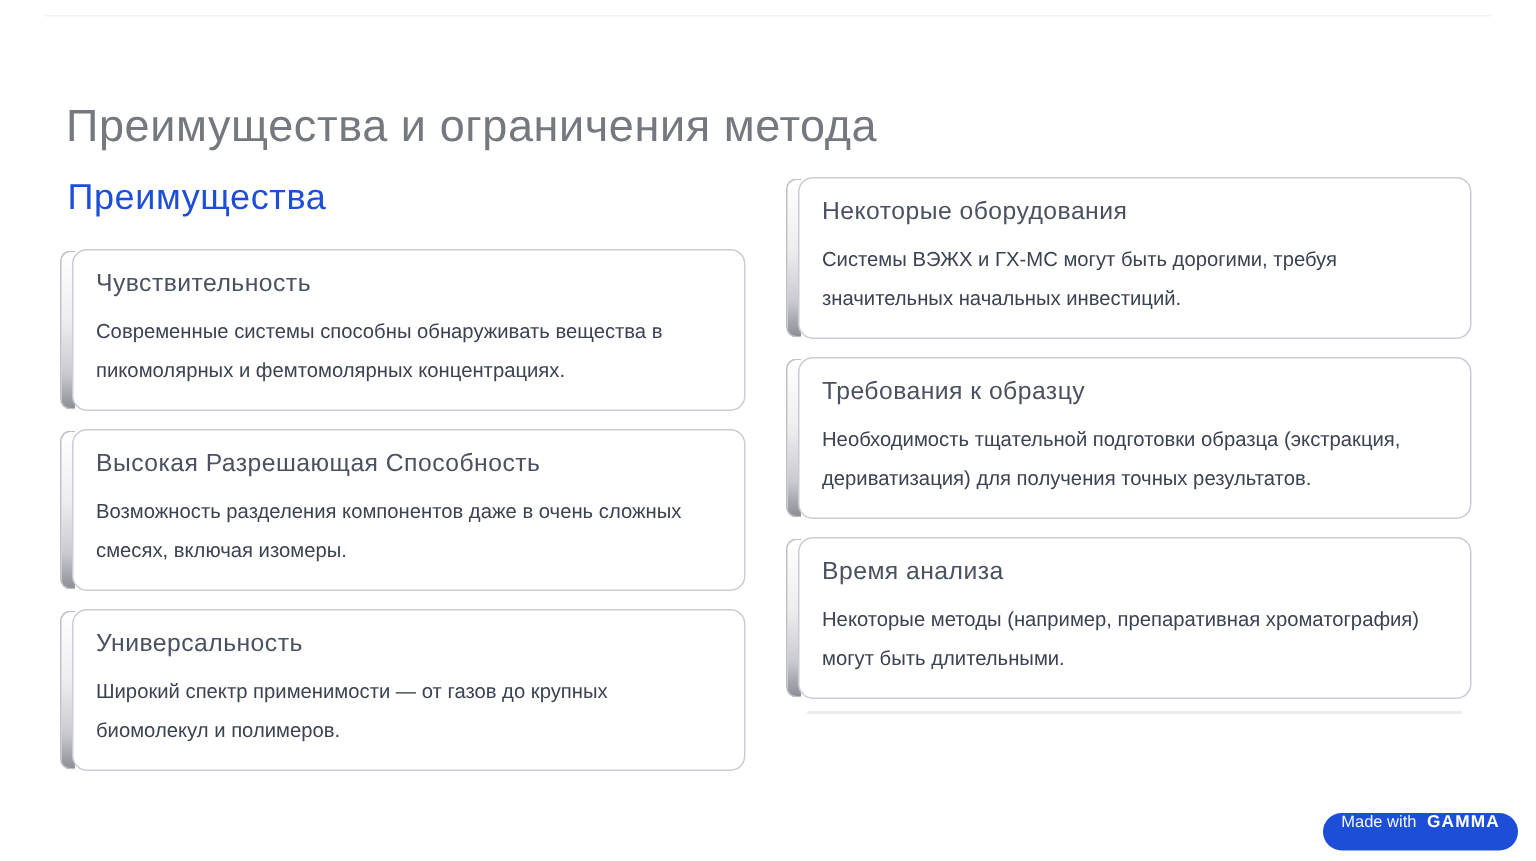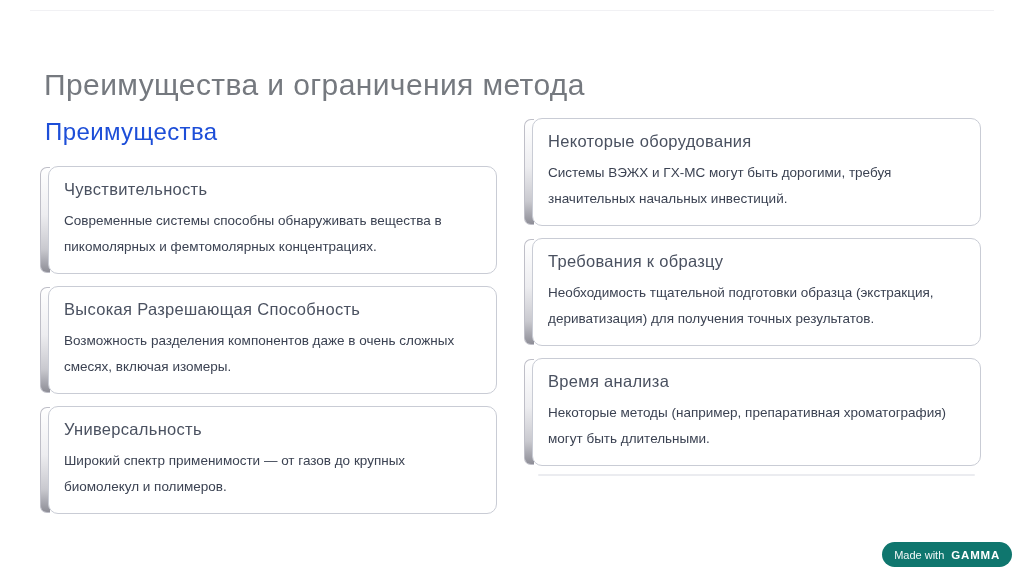--- a/index.html
+++ b/index.html
@@ -102,22 +102,21 @@
     border-radius: 2px;
     margin: 8px 6px 0 14px;
   }
   .stack-hint.hidden { visibility: hidden; }
   .badge {
     position: absolute;
     right: 12px;
     bottom: 7px;
     height: 25px;
     display: flex;
-    align-items: center;
-    background: #0f766e;
+    background: #1d4ed8;
     border-radius: 13px;
     padding: 0 12px;
     color: #ffffff;
     font-size: 11px;
     white-space: nowrap;
   }
   .badge .prefix { font-weight: 400; opacity: 0.95; }
   .badge .brand {
     font-weight: 700;
     letter-spacing: 0.8px;

